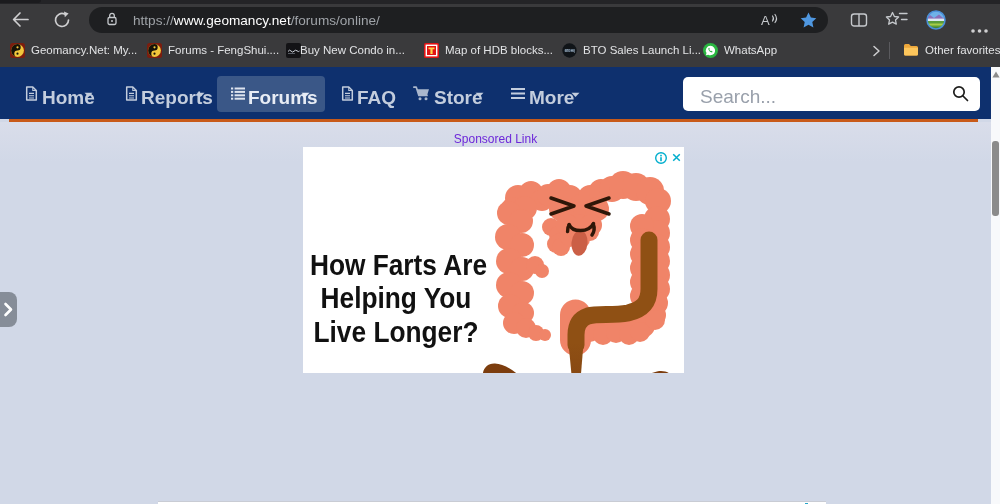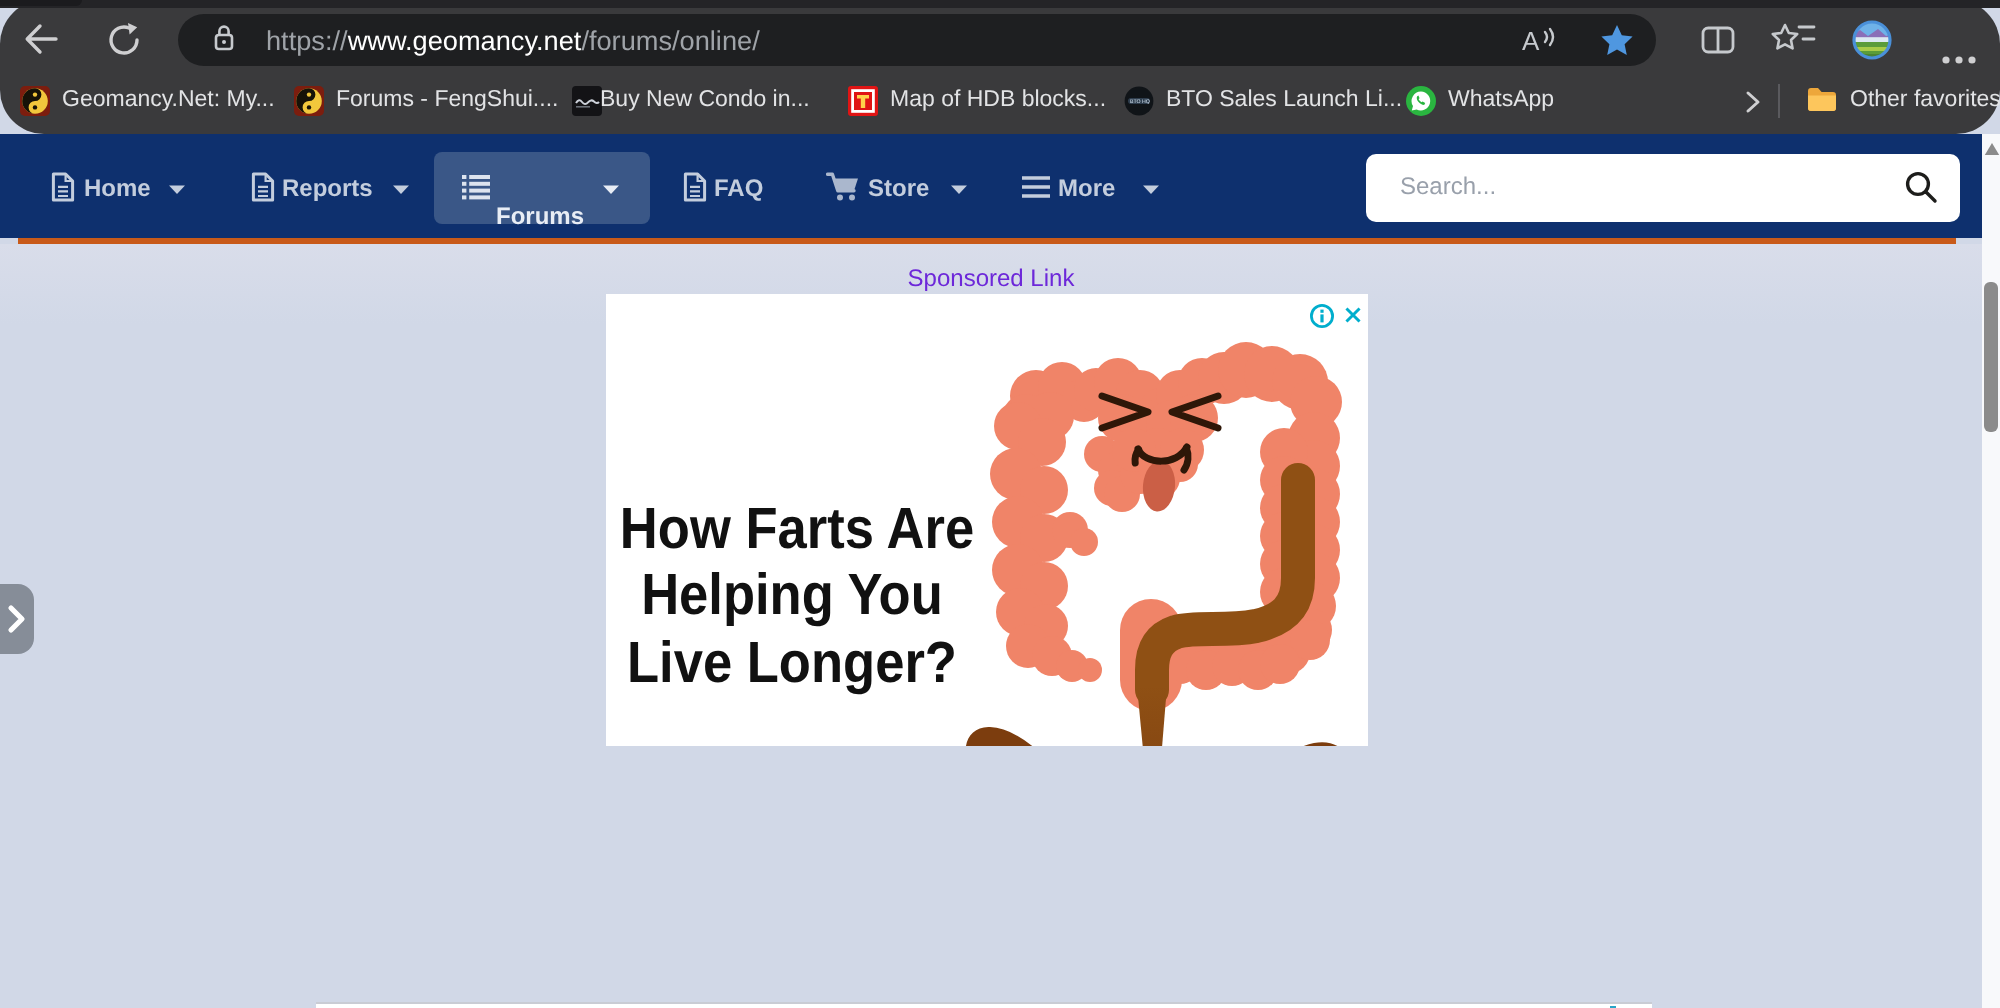--- a/index.html
+++ b/index.html
@@ -3,21 +3,21 @@
 <meta charset="utf-8">
 <style>
   * { margin:0; padding:0; box-sizing:border-box; }
   html,body { width:1000px; height:504px; overflow:hidden; }
   body { position:relative; background:#d1d8e7; font-family:"Liberation Sans",sans-serif; }
   .abs { position:absolute; } span.abs { white-space:nowrap; }
 </style>
 </head>
 <body>
 
-<div class="abs" style="left:0;top:0;width:1000px;height:67px;background:#3a3a3c;border-radius:22px;">
+<div class="abs" style="left:0;top:0;width:1000px;height:67px;background:#3a3a3c;">
 
   <div class="abs" style="left:0;top:0;width:1000px;height:4px;background:#242427;"></div>
   <div class="abs" style="left:0;top:0;width:41px;height:3px;background:#1b1b1e;border-bottom-right-radius:5px;"></div>
 
   <svg class="abs" style="left:11px;top:10px;" width="19" height="19" viewBox="0 0 19 19">
     <path d="M17 9.5 H3 M9 3 L2.6 9.5 L9 16" stroke="#cfcfd1" stroke-width="1.7" fill="none" stroke-linecap="round" stroke-linejoin="round"></path>
   </svg>
 
   <svg class="abs" style="left:53px;top:11px;" width="18" height="18" viewBox="0 0 18 18">
     <path d="M15.5 9 A6.5 6.5 0 1 1 11.5 3" stroke="#cfcfd1" stroke-width="1.7" fill="none" stroke-linecap="round"></path>
@@ -132,21 +132,21 @@
     <div class="abs" style="left:889px;top:6px;width:1px;height:17px;background:#5a5a5e;"></div>
     <svg class="abs" style="left:903px;top:7px;" width="16" height="14" viewBox="0 0 16 14">
       <path d="M1 2.5 A1.5 1.5 0 0 1 2.5 1 H6 L7.8 3 H13.5 A1.5 1.5 0 0 1 15 4.5 V11 A1.5 1.5 0 0 1 13.5 12.5 H2.5 A1.5 1.5 0 0 1 1 11 Z" fill="#eda73b"></path>
       <path d="M1 4.8 H15 V11 A1.5 1.5 0 0 1 13.5 12.5 H2.5 A1.5 1.5 0 0 1 1 11 Z" fill="#fdc65c"></path>
     </svg>
     <span class="abs" style="left:925px;top:8px;">Other favorites</span>
   </div>
 </div>
 
 <div class="abs" style="left:0;top:67px;width:991px;height:52px;background:#0e306e;"></div>
-<div class="abs" style="left:0;top:67px;width:991px;height:68px;font-size:12px;font-weight:bold;color:#c3cddd;">
+<div class="abs" style="left:0;top:67px;width:991px;height:68px;font-size:19px;font-weight:bold;color:#c3cddd;">
 
   <svg class="abs" style="left:25px;top:19px;" width="13" height="15" viewBox="0 0 13 15">
     <path d="M1.7 1 H7.8 L11.3 4.5 V14 H1.7 Z" fill="none" stroke="#c3cddd" stroke-width="1.5" stroke-linejoin="round"></path>
     <path d="M7.8 1 V4.5 H11.3" fill="none" stroke="#c3cddd" stroke-width="1.1"></path>
     <path d="M4 7.4 H9 M4 9.7 H9 M4 12 H9" stroke="#c3cddd" stroke-width="1.1"></path>
   </svg>
   <span class="abs" style="left:42px;top:20px;">Home</span>
   <svg class="abs" style="left:84px;top:25px;" width="9" height="6" viewBox="0 0 9 6">
       <path d="M0.5 0.8 L4.5 5 L8.5 0.8 Z" fill="#c3cddd"></path>
     </svg>
@@ -167,21 +167,21 @@
       <rect x="0" y="0.5" width="2.2" height="2"></rect>
         <rect x="3.6" y="0.5" width="10.4" height="2"></rect>
       <rect x="0" y="3.9" width="2.2" height="2"></rect>
         <rect x="3.6" y="3.9" width="10.4" height="2"></rect>
       <rect x="0" y="7.3" width="2.2" height="2"></rect>
         <rect x="3.6" y="7.3" width="10.4" height="2"></rect>
       <rect x="0" y="10.7" width="2.2" height="2"></rect>
         <rect x="3.6" y="10.7" width="10.4" height="2"></rect>
     </g>
   </svg>
-  <span class="abs" style="left:248px;top:20px;color:#e8edf5;margin-top:14px;">Forums</span>
+  <span class="abs" style="left:248px;top:20px;color:#e8edf5;">Forums</span>
   <svg class="abs" style="left:301px;top:25px;" width="9" height="6" viewBox="0 0 9 6">
       <path d="M0.5 0.8 L4.5 5 L8.5 0.8 Z" fill="#e8edf5"></path>
     </svg>
 
   <svg class="abs" style="left:341px;top:19px;" width="13" height="15" viewBox="0 0 13 15">
     <path d="M1.7 1 H7.8 L11.3 4.5 V14 H1.7 Z" fill="none" stroke="#c3cddd" stroke-width="1.5" stroke-linejoin="round"></path>
     <path d="M7.8 1 V4.5 H11.3" fill="none" stroke="#c3cddd" stroke-width="1.1"></path>
     <path d="M4 7.4 H9 M4 9.7 H9 M4 12 H9" stroke="#c3cddd" stroke-width="1.1"></path>
   </svg>
   <span class="abs" style="left:357px;top:20px;">FAQ</span>

